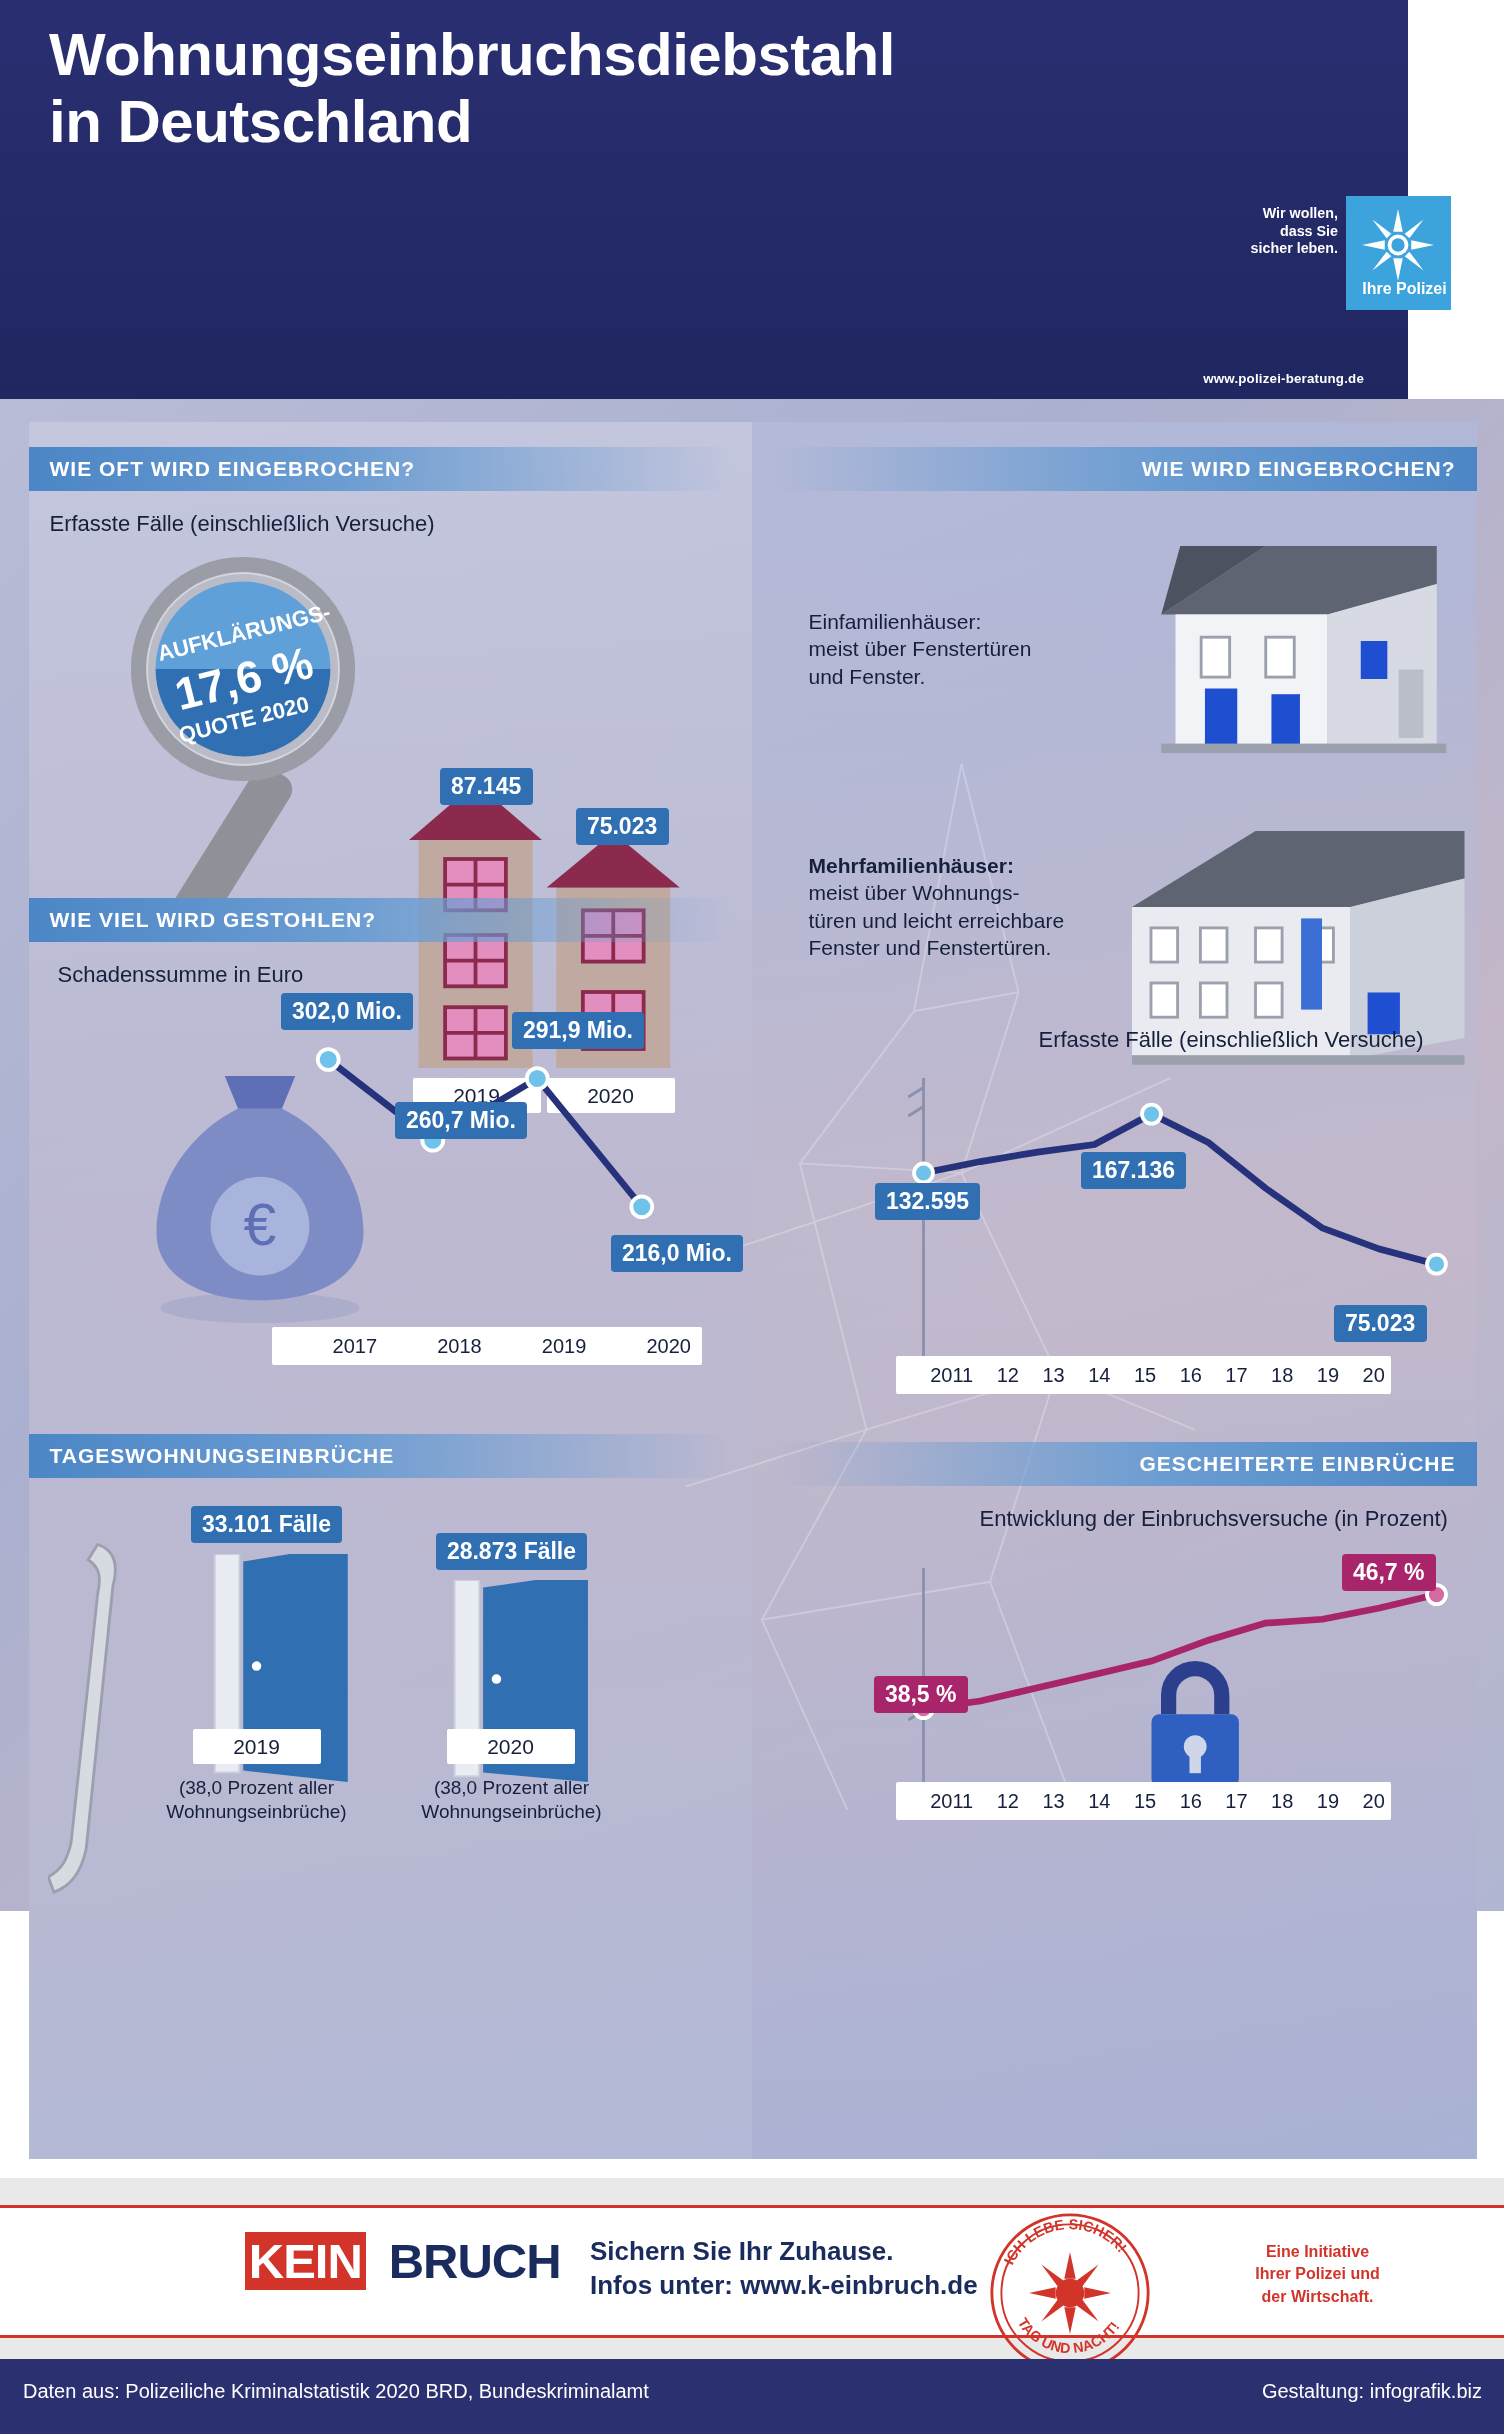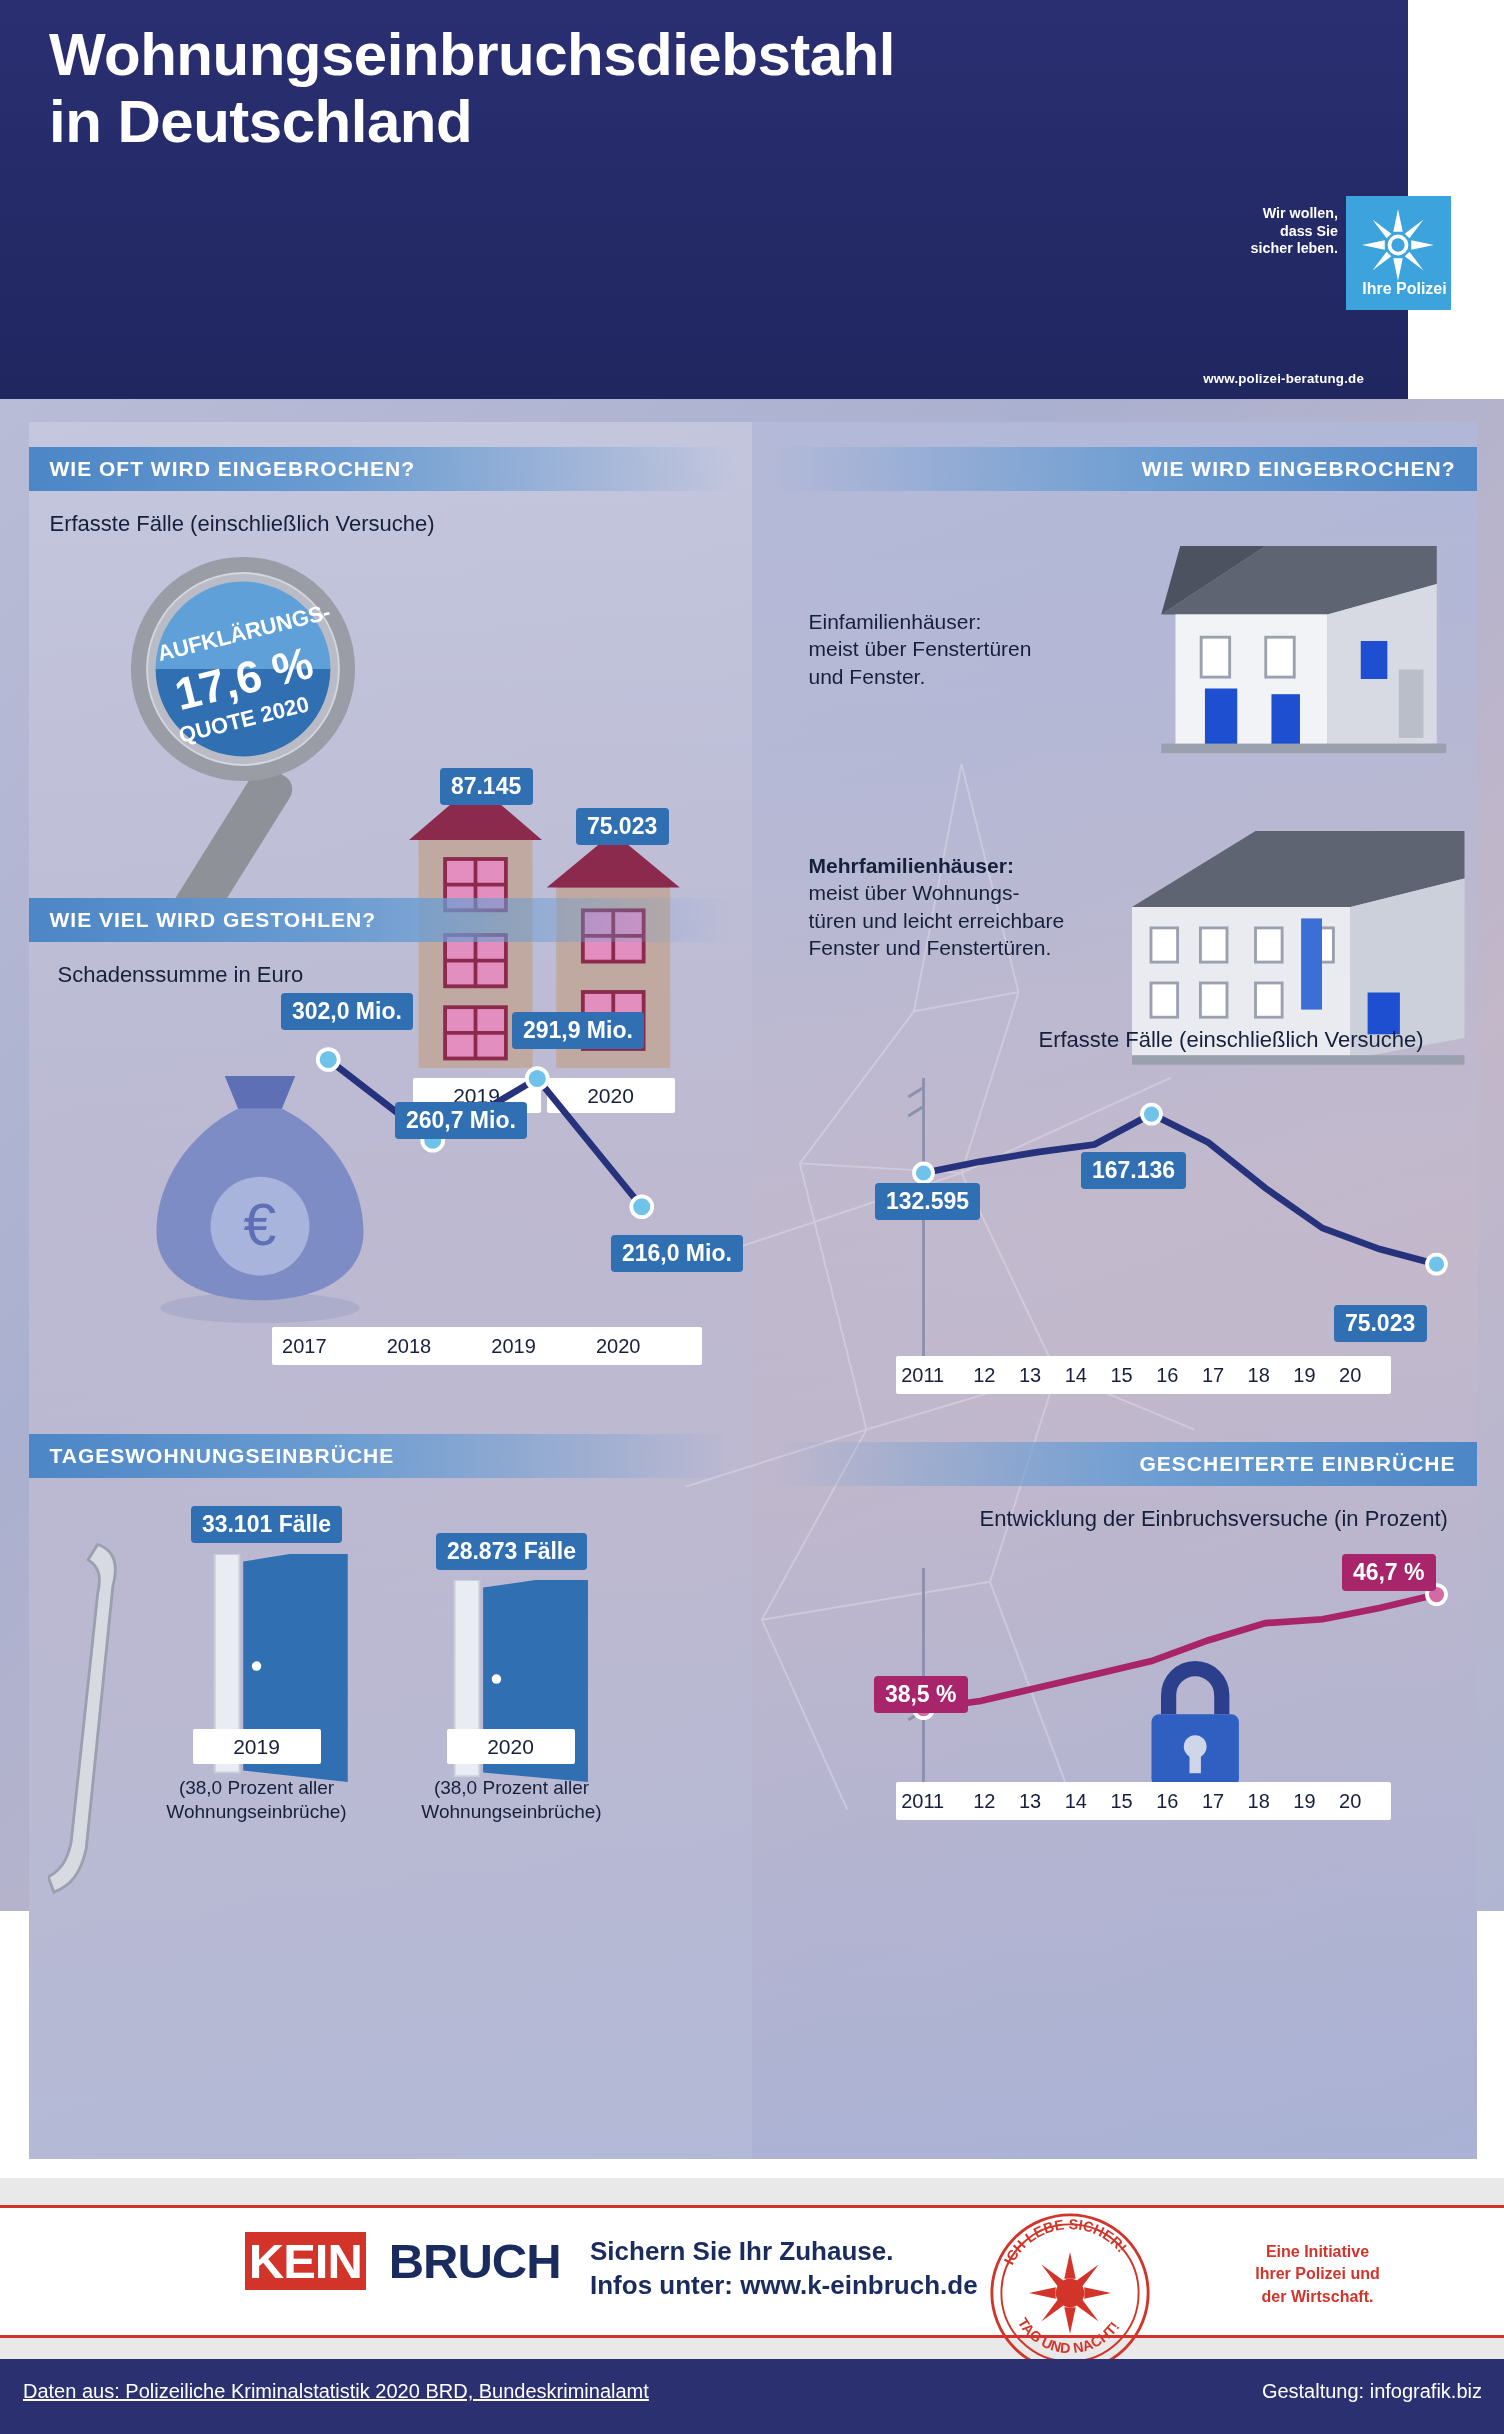--- a/index.html
+++ b/index.html
@@ -91,21 +91,21 @@
   }
   .val-chip.magenta { background:#a8246b; }
   .year-box {
     position:absolute; background:#ffffff; color:#16203c;
     font-size:21px; padding:5.7px 0; text-align:center; border-radius:1.9px;
   }
   .yr-strip {
     position:absolute; background:#ffffff; border-radius:1.9px;
     display:flex; align-items:center; height:38px; padding:0 5.7px;
   }
-  .yr-strip span { display:inline-block; text-align:left; color:#16203c; font-size:20px; }
+  .yr-strip span { display:inline-block; text-align:right; color:#16203c; font-size:20px; }
   .note {
     position:absolute; color:#16203c; font-size:19px; line-height:1.25; text-align:center;
   }
   .rtxt {
     position:absolute; color:#16203c; font-size:21px; line-height:1.3; font-weight:bold;
   }
   .rtxt span { font-weight:normal; }
 
   
   .footer-band {
@@ -131,21 +131,21 @@
   }
   .initiative {
     position:absolute; left:1208px; top:2241px; width:219px;
     color:#d3342a; font-size:16px; font-weight:bold; line-height:1.4; text-align:center;
   }
   .footer-bottom {
     position:absolute; left:0; top:2359px; width:1505px; height:76px;
     background:#2b3170;
   }
   .footer-bottom .l {
-    position:absolute; left:23px; top:21px; color:#ffffff; font-size:20px;text-decoration:underline;
+    position:absolute; left:23px; top:21px; color:#ffffff; font-size:20px;
   }
   .footer-bottom .r {
     position:absolute; right:23px; top:21px; color:#ffffff; font-size:20px;
   }
   svg { display:block; }
 </style>
 </head>
 <body>
 
 <div class="header">

